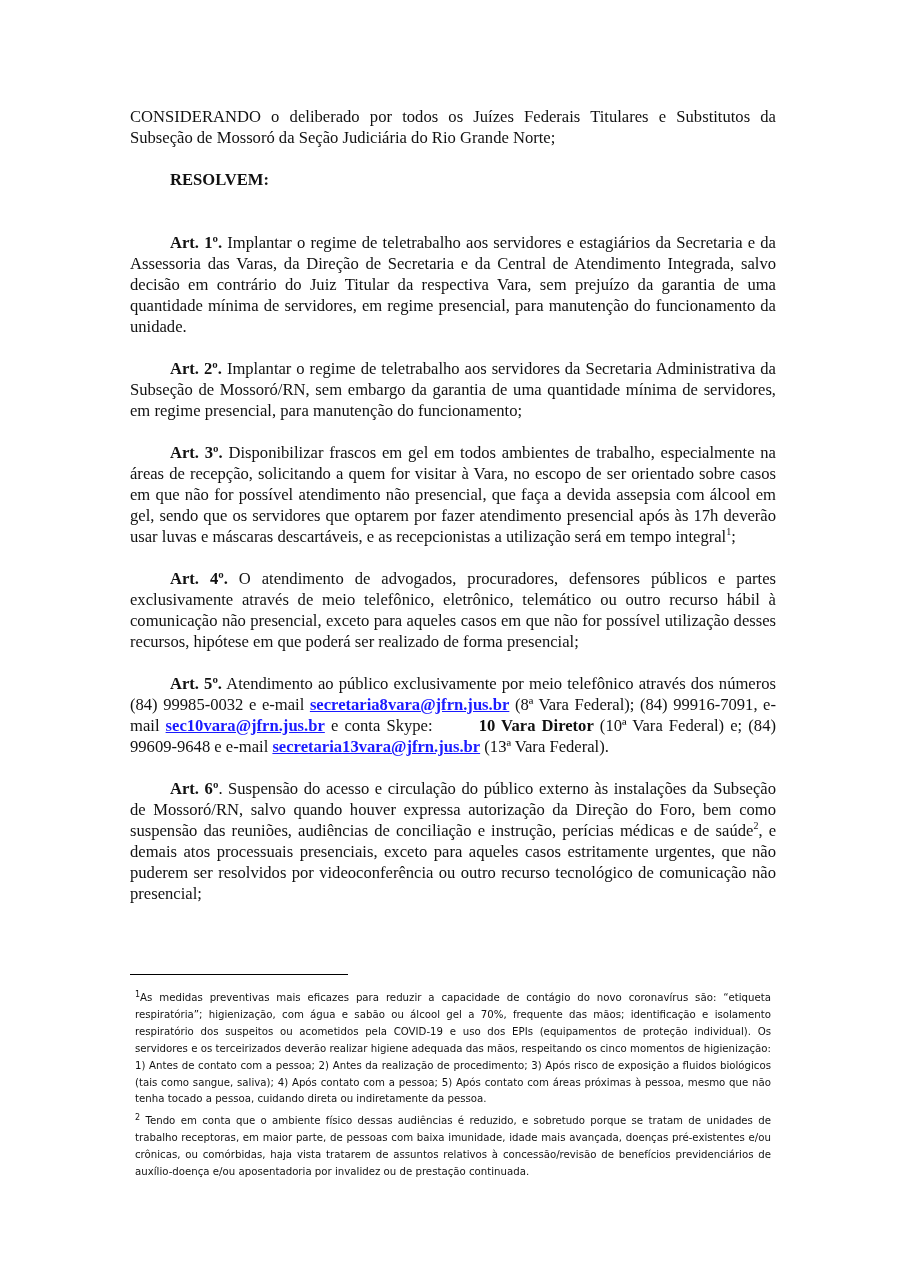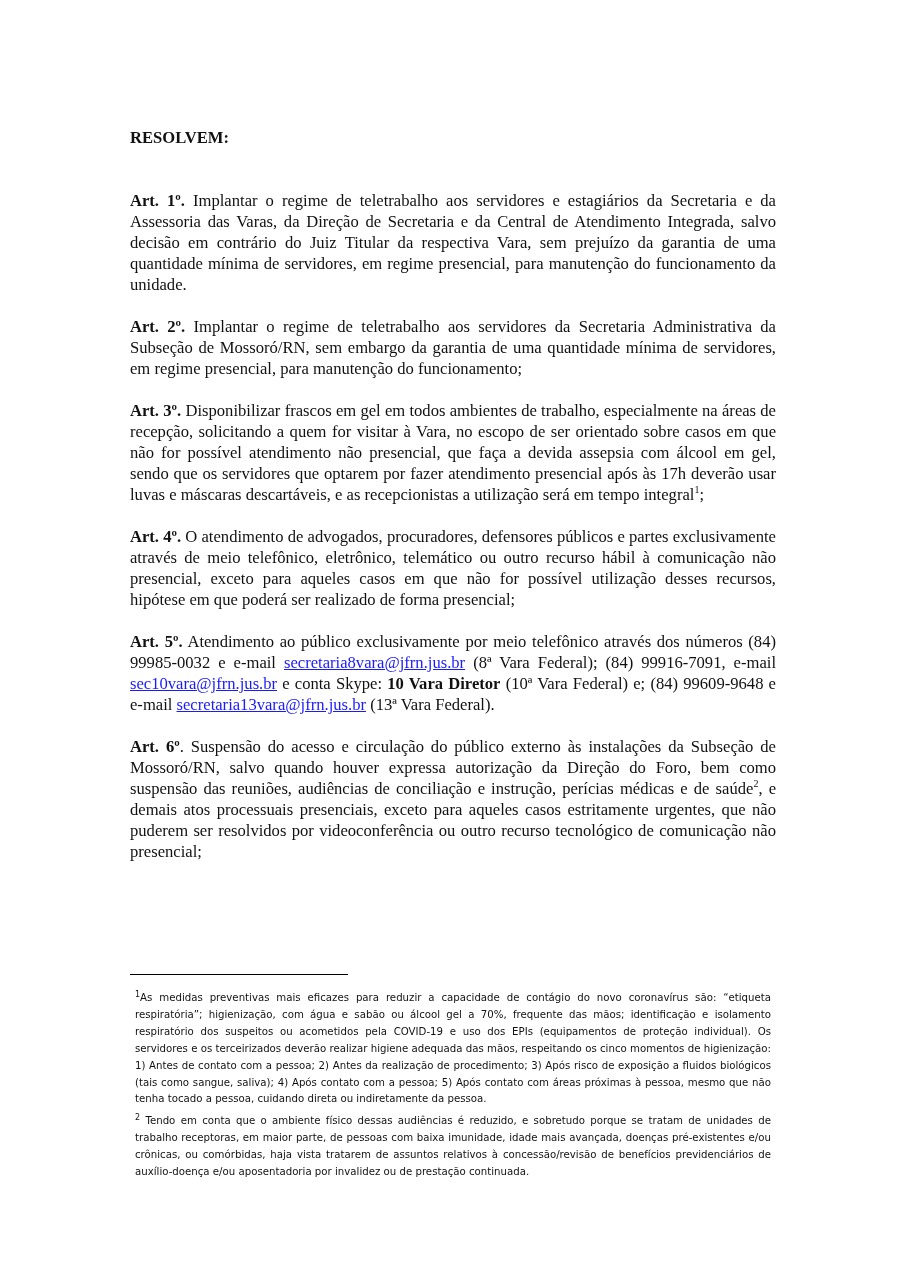--- a/index.html
+++ b/index.html
@@ -2,32 +2,33 @@
 <html><head>
 <meta charset="utf-8">
 <style>
   html, body { margin: 0; padding: 0; background: #ffffff; }
   body { width: 905px; height: 1280px; position: relative; overflow: hidden; }
   .page { position: absolute; left: 130px; top: 106px; width: 646px; color: #111; }
   .serif { font-family: "Liberation Serif", serif; font-size: 16.6px; line-height: 21px; text-align: justify; }
   .para { margin: 0; }
   .gap-s { height: 21px; }
   .gap-l { height: 42px; }
-  b { font-weight: bold; }
-  a.link { color: #1a1aff; text-decoration: underline; }
+  b { font-weight: bold; margin-left: 40px; }
+  a.link { color: #1a1aff; text-decoration: underline; font-weight: bold; }
   sup { font-size: 10px; line-height: 0; vertical-align: super; }
   .fn-rule { position: absolute; left: 130px; top: 974px; width: 218px; height: 1px; background: #000; }
   .footnotes { position: absolute; left: 130px; top: 985px; width: 646px; font-family: "DejaVu Sans", sans-serif; font-size: 10.2px; line-height: 16.9px; text-align: justify; color: #111; }
   .footnotes p { margin: 5px; }
   .fn-num { font-size: 8px; vertical-align: super; line-height: 0; }
 </style>
 </head>
 <body>
 
 <div class="page serif">
+  <p class="para">CONSIDERANDO o deliberado por todos os Juízes Federais Titulares e Substitutos da Subseção de Mossoró da Seção Judiciária do Rio Grande Norte;</p>
   <div class="gap-s"></div>
   <p class="para"><b>RESOLVEM:</b></p>
   <div class="gap-l"></div>
 
   <p class="para"><b>Art. 1º.</b><span> Implantar o regime de teletrabalho aos servidores e estagiários da Secretaria e da Assessoria das Varas, da Direção de Secretaria e da Central de Atendimento Integrada, salvo decisão em contrário do Juiz Titular da respectiva Vara, sem prejuízo da garantia de uma quantidade mínima de servidores, em regime presencial, para manutenção do funcionamento da unidade.</span></p>
   <div class="gap-s"></div>
 
   <p class="para"><b>Art. 2º.</b><span>  Implantar o regime de teletrabalho aos servidores da Secretaria Administrativa da Subseção de Mossoró/RN, sem embargo da garantia de uma quantidade mínima de servidores, em regime presencial, para manutenção do funcionamento;</span></p>
   <div class="gap-s"></div>
 

